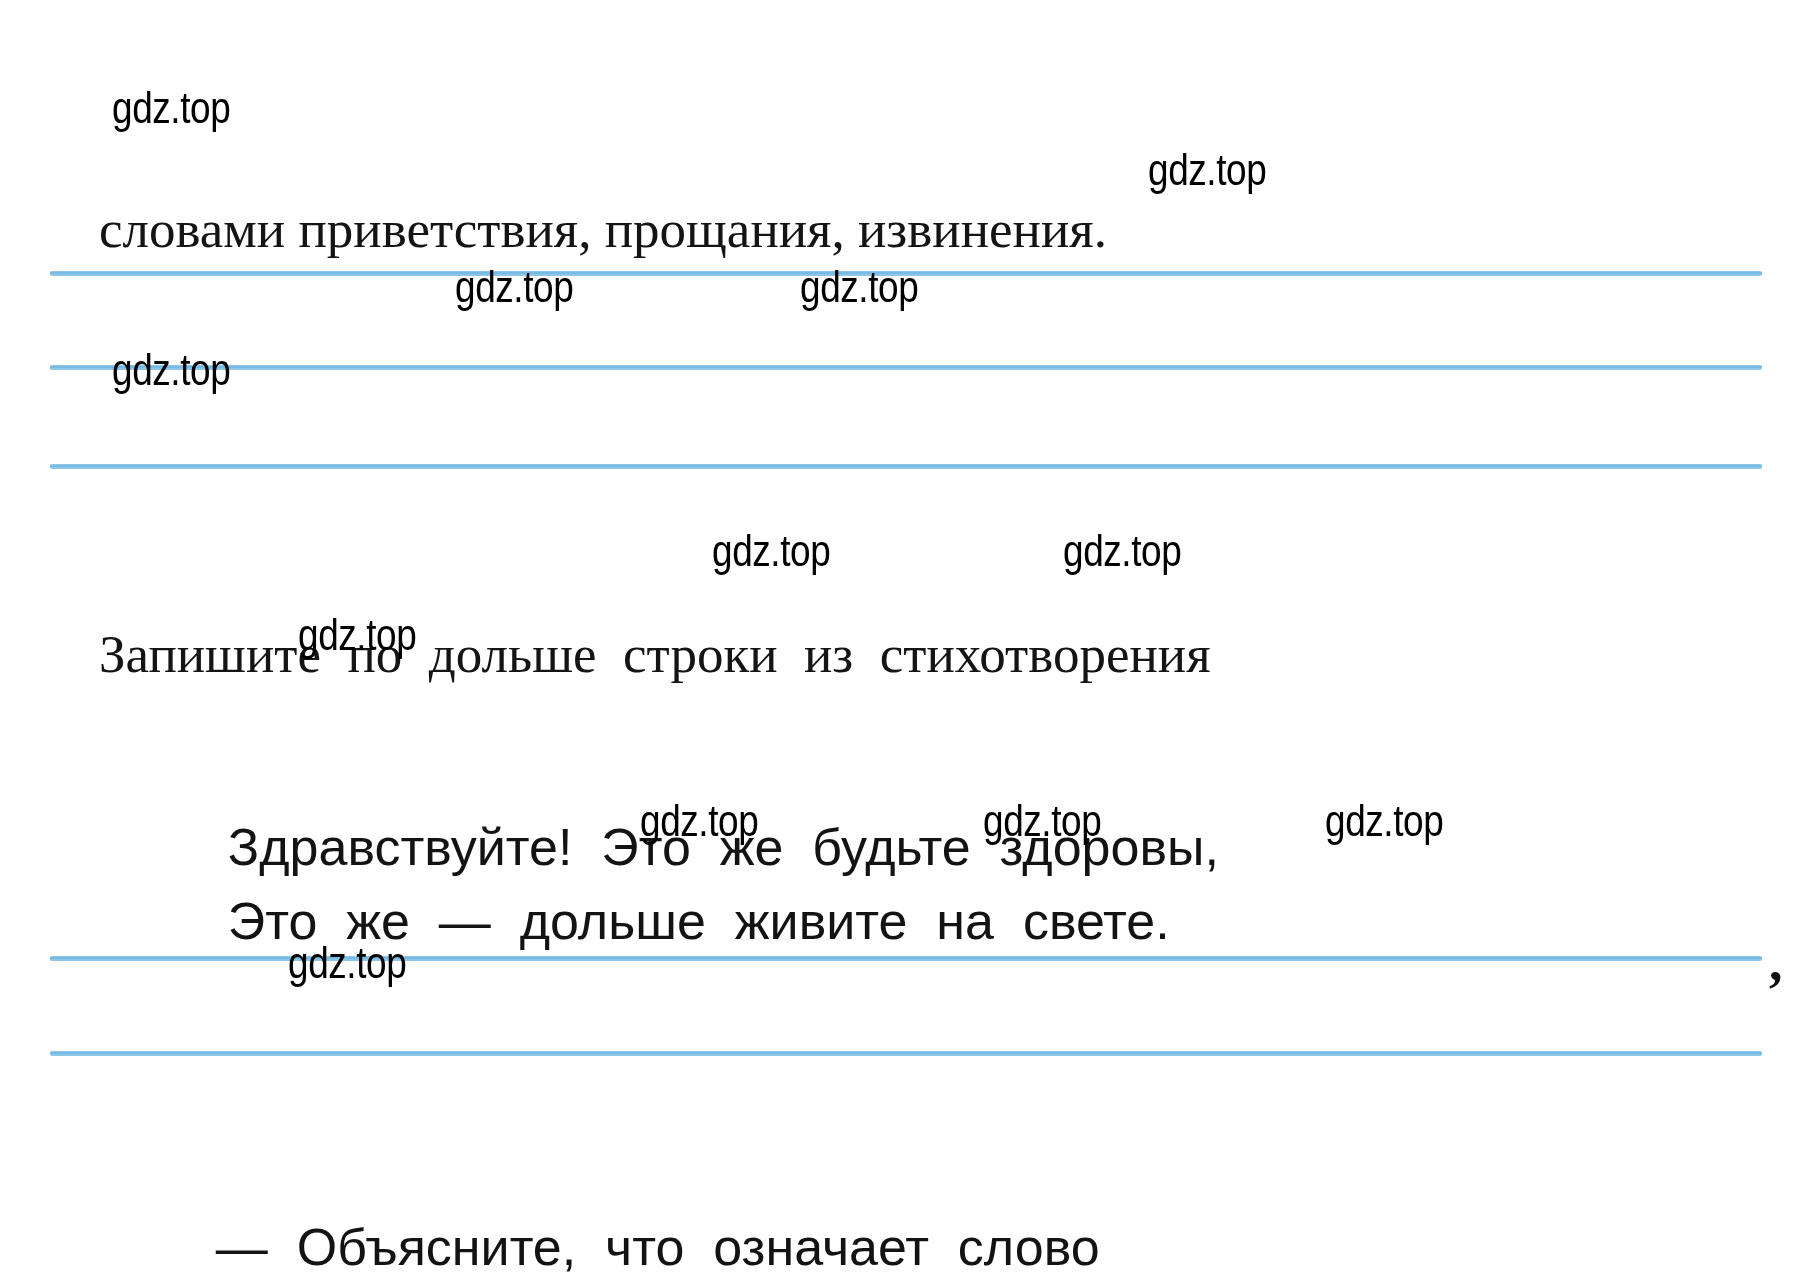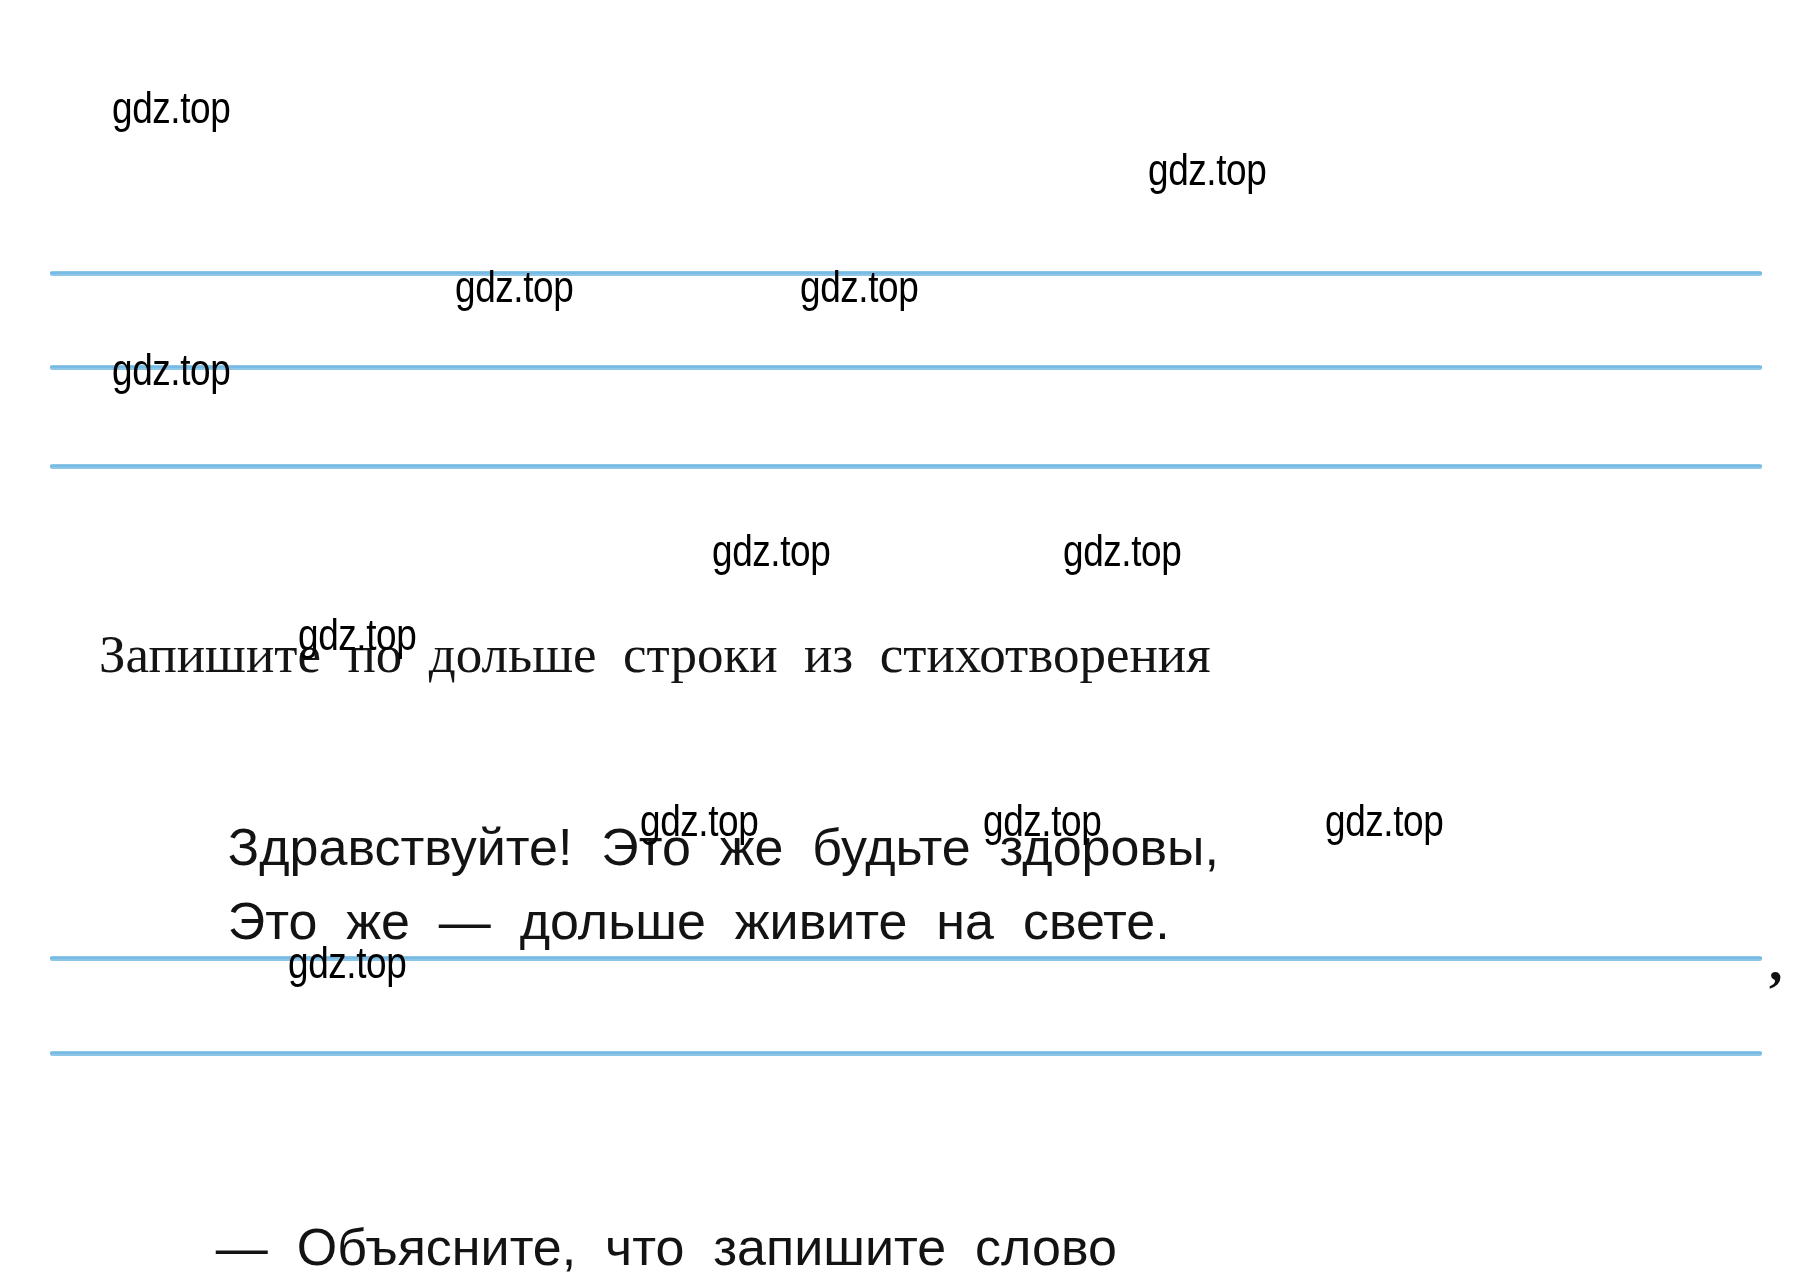--- a/index.html
+++ b/index.html
@@ -81,20 +81,23 @@
     transform-origin: left top;
     white-space: nowrap;
     pointer-events: none;
   }
 </style>
 </head>
 <body>
 
 <div id="page">
 
+  <div class="serif-block" style="left:46px; top:100px; width:1712px;">
+    <span>словами приветствия, прощания, извинения.</span>
+  </div>
 
   <div class="rule" style="left:50px; top:271px; width:1712px;"></div>
   <div class="rule" style="left:50px; top:365px; width:1712px;"></div>
   <div class="rule" style="left:50px; top:464px; width:1712px;"></div>
 
   <div class="serif-block" style="left:46px; top:525px; width:1712px;">
     <span>Запишите  по  дольше  строки  из  стихотворения</span>
   </div>
 
   <div class="sans-block" style="left:170px; top:736px;">
@@ -104,21 +107,21 @@
     <span>Это  же  —  дольше  живите  на  свете.</span>
   </div>
 
   <div class="rule" style="left:50px; top:956px; width:1712px;"></div>
   <div class="trailing-comma" style="left:1769px; top:935px;">
     <span>,</span>
   </div>
   <div class="rule" style="left:50px; top:1051px; width:1712px;"></div>
 
   <div class="sans-block" style="left:158px; top:1136px;">
-    <span>—</span><span>&nbsp;&nbsp;</span><span>Объясните,  что  запишите  слово</span>
+    <span>—</span><span>&nbsp;&nbsp;</span><span>Объясните,  что  означает  слово</span>
   </div>
   <div class="sans-block" style="left:52px; top:1210px;">
     
   </div>
 
   <div id="watermark-layer">
       <div class="wm" style="left: 112px; top: 86px; font-size: 44px;">gdz.top</div>
       <div class="wm" style="left: 1148px; top: 148px; font-size: 44px;">gdz.top</div>
       <div class="wm" style="left: 455px; top: 265px; font-size: 44px;">gdz.top</div>
       <div class="wm" style="left: 800px; top: 265px; font-size: 44px;">gdz.top</div>

